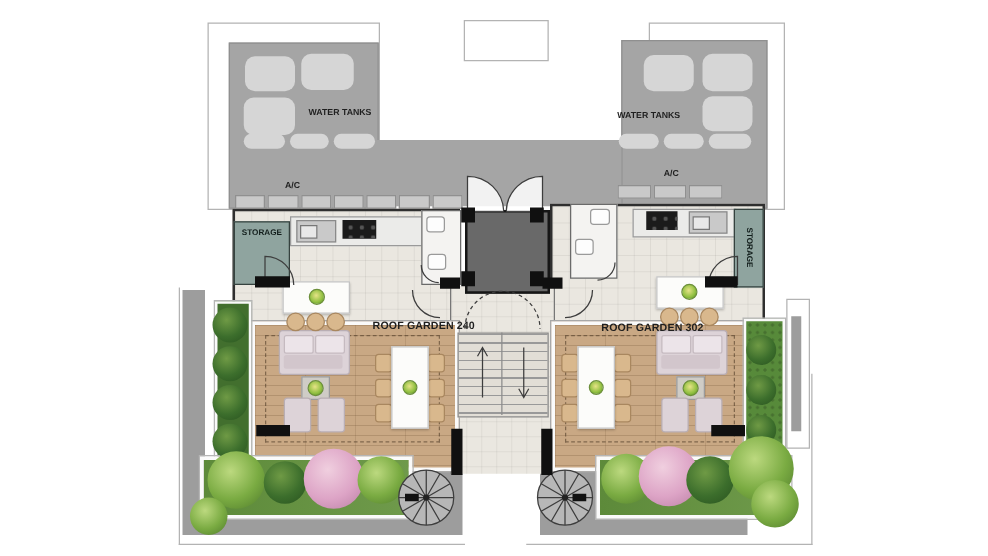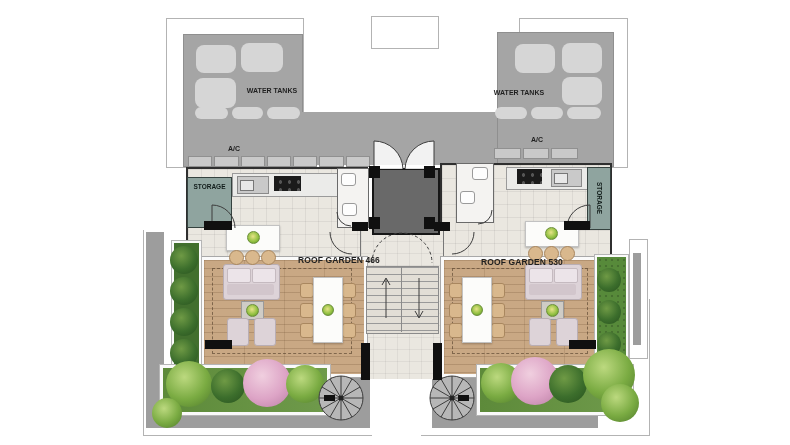--- a/index.html
+++ b/index.html
@@ -171,22 +171,22 @@
   <div class="post" style="left:369px;top:217px;width:11px;height:12px;"></div>
   <div class="post" style="left:424px;top:217px;width:11px;height:12px;"></div>
   <div class="stairs" style="left:366px;top:266px;width:71px;height:66px;"></div>
   <div class="line" style="left:401px;top:266px;width:1px;height:66px;background:#8b8b8b;z-index:13;"></div>
 
   <div class="deck" style="left:201px;top:257px;width:160px;height:114px;"></div>
   <div class="deck" style="left:441px;top:257px;width:156px;height:114px;"></div>
   <div class="dash" style="left:212px;top:268px;width:138px;height:84px;"></div>
   <div class="dash" style="left:452px;top:268px;width:134px;height:84px;"></div>
 
-  <div class="lbl lbl-md" style="left:283px;top:255px;width:112px;">ROOF GARDEN 466</div>
-  <div class="lbl lbl-md" style="left:466px;top:257px;width:112px;">ROOF GARDEN 530</div>
+  <div class="lbl lbl-md" style="left:283px;top:255px;width:112px;">ROOF GARDEN 240</div>
+  <div class="lbl lbl-md" style="left:466px;top:257px;width:112px;">ROOF GARDEN 302</div>
 
   <div class="sofa" style="left:223px;top:264px;width:55px;height:34px;">
     <div class="cushion" style="left:3px;top:3px;width:22px;height:13px;"></div>
     <div class="cushion" style="left:28px;top:3px;width:22px;height:13px;"></div>
     <div class="seat" style="left:3px;top:19px;width:47px;height:11px;"></div>
   </div>
   <div class="ctable" style="left:241px;top:301px;width:21px;height:17px;"></div>
   <div class="potplant" style="left:246px;top:304px;width:11px;height:11px;"></div>
   <div class="chair" style="left:227px;top:318px;width:20px;height:26px;"></div>
   <div class="chair" style="left:254px;top:318px;width:20px;height:26px;"></div>

